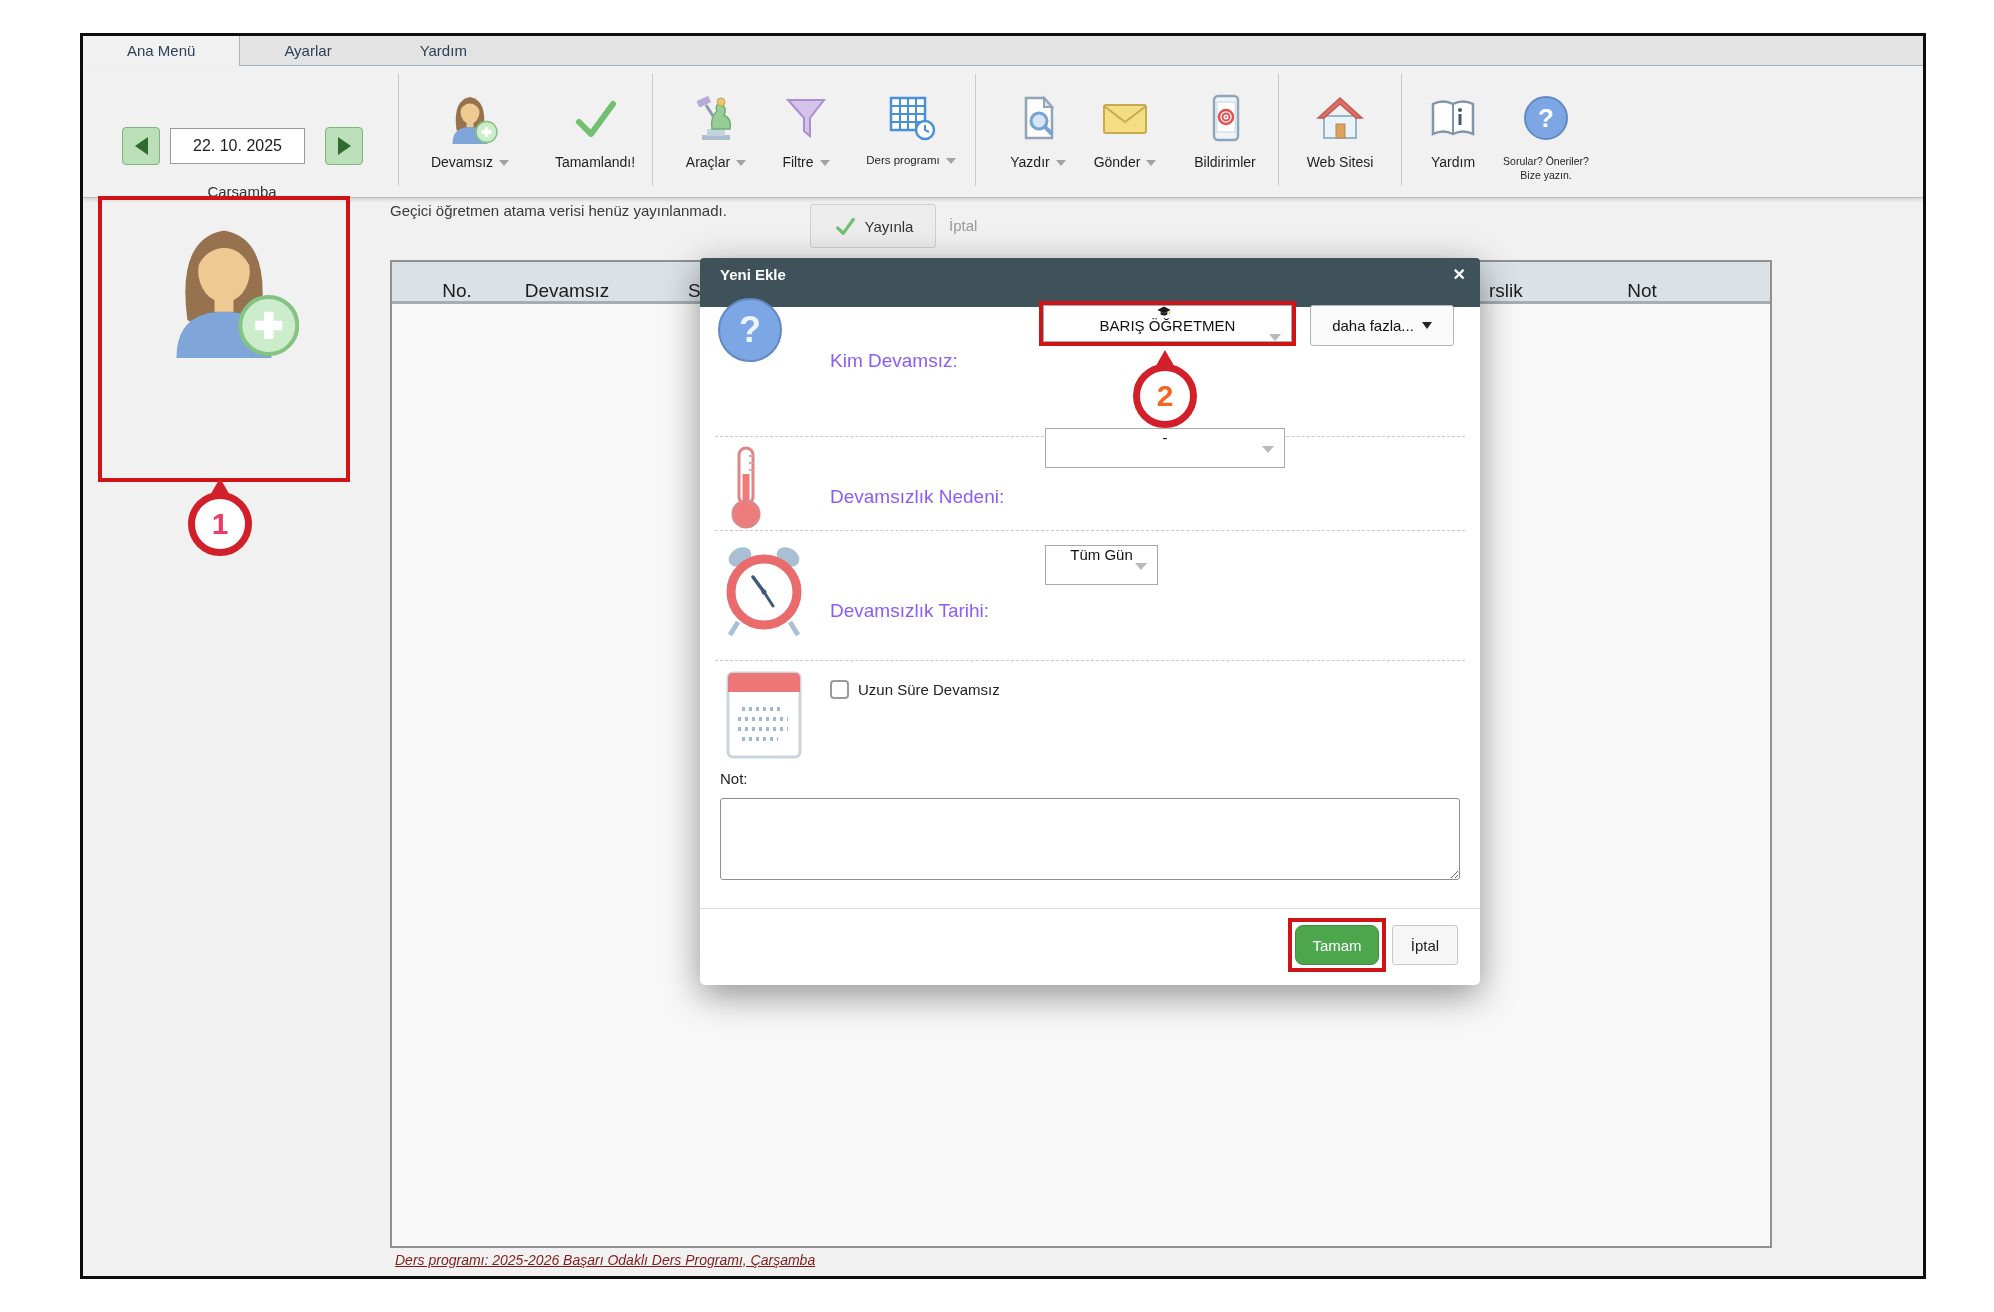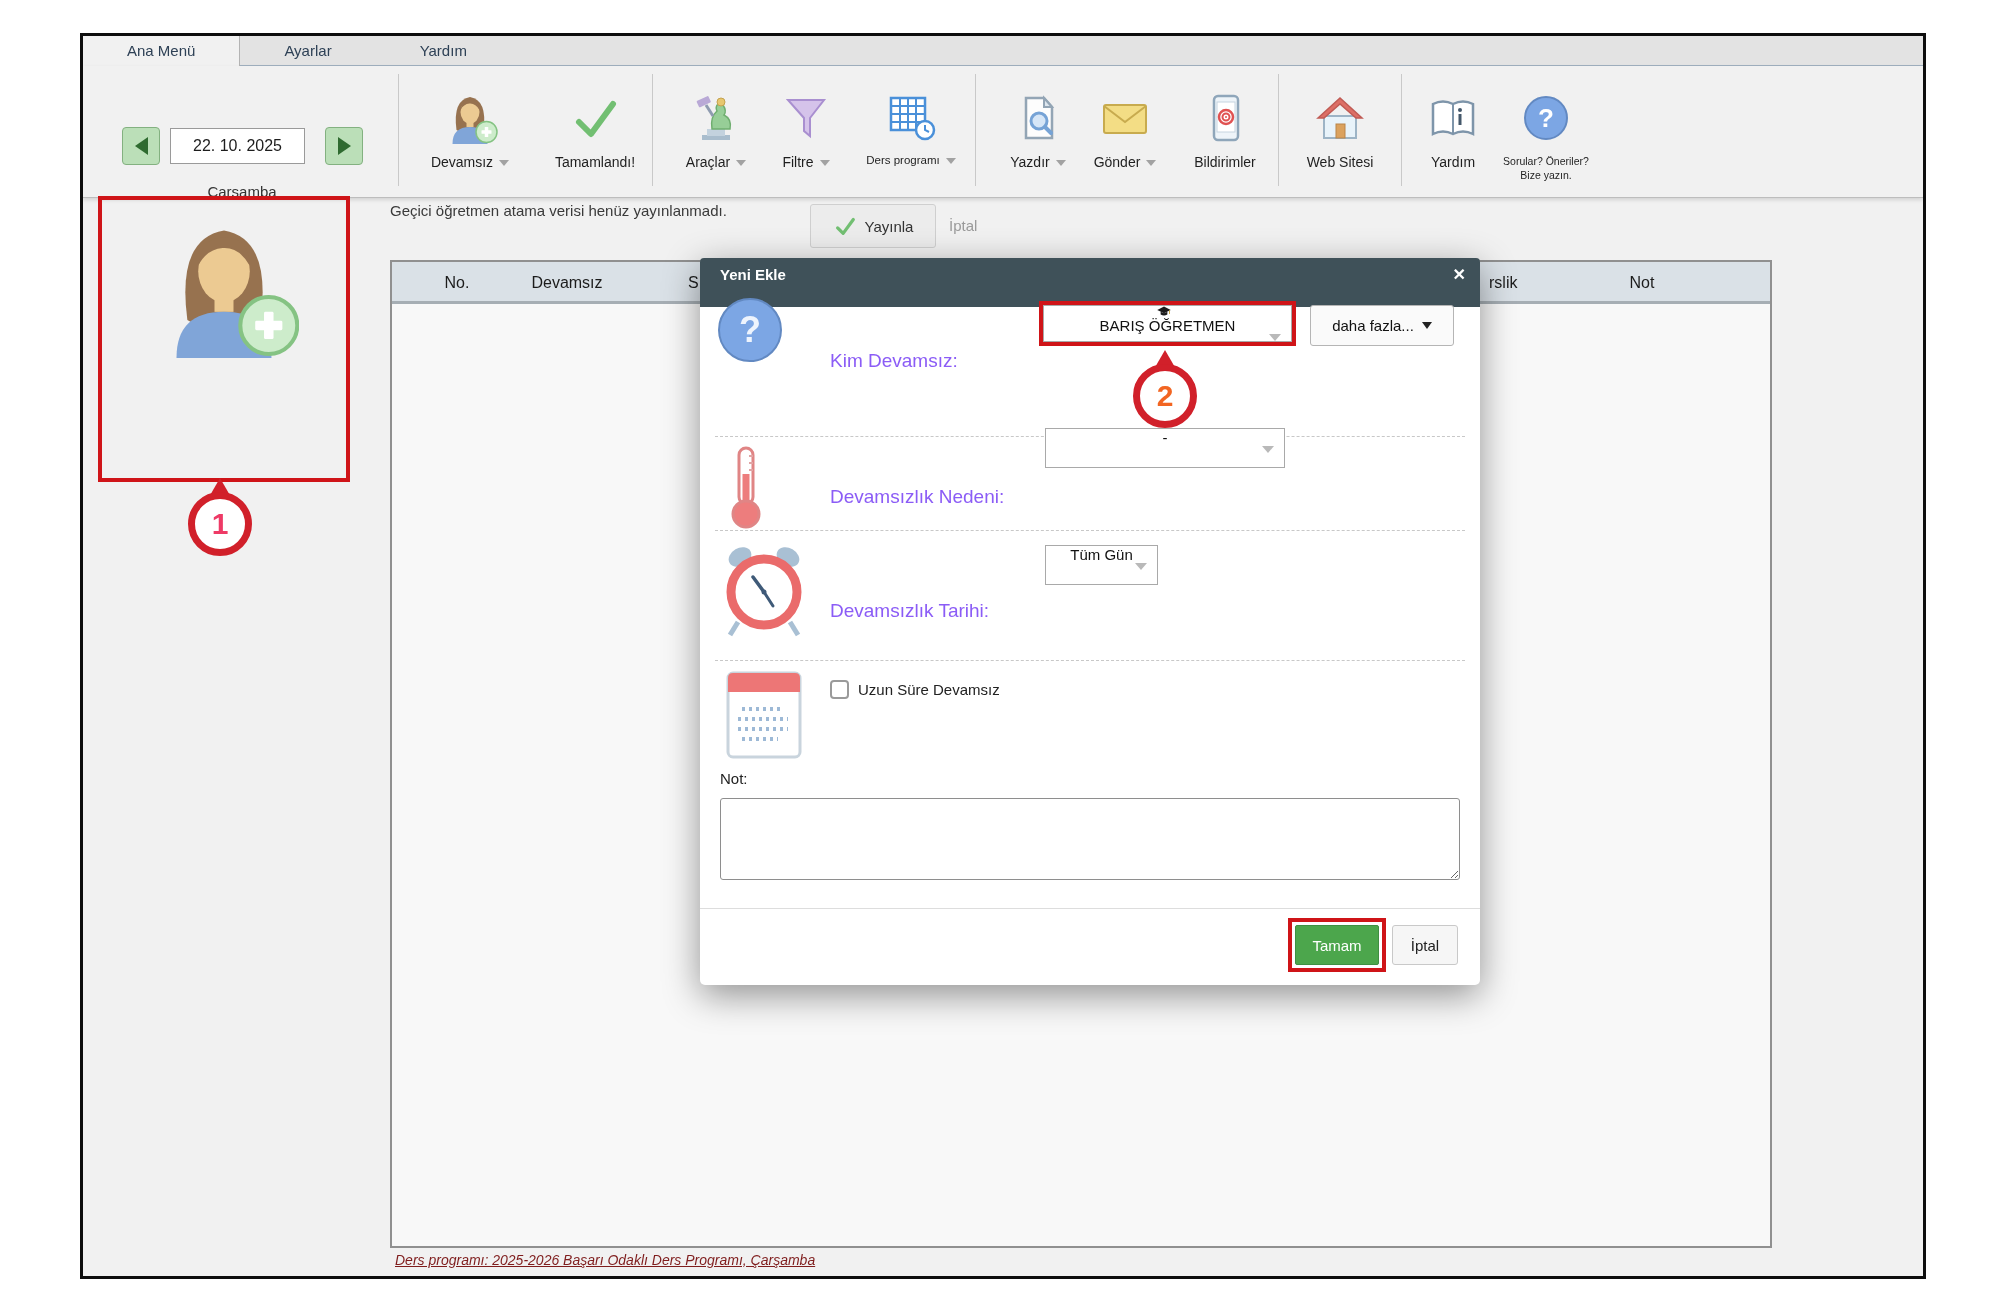--- a/index.html
+++ b/index.html
@@ -41,21 +41,21 @@
   .callout2 .circ{color:#f26522;}
 
   
   .info-msg{position:absolute;left:307px;top:166px;font-size:15px;color:#3a3a3a;}
   .publish-btn{position:absolute;left:727px;top:168px;width:126px;height:44px;background:#ececec;border:1px solid #cfcfcf;border-radius:3px;display:flex;align-items:center;justify-content:center;gap:8px;font-size:15px;color:#333;cursor:pointer;}
   .cancel-link{position:absolute;left:866px;top:181px;font-size:15px;color:#9a9a9a;cursor:pointer;}
 
   
   .table{position:absolute;left:307px;top:224px;width:1382px;height:988px;border:2px solid #909090;background:#f8f8f8;z-index:1;}
   .thead{position:absolute;left:0;top:0;right:0;height:42px;background:#dae1e7;border-bottom:3px solid #a6aeb4;}
-  .th{position:absolute;top:12px;font-size:16px;color:#1c1c1c;}
+  .th{position:absolute;top:18px;font-size:19px;color:#1c1c1c;}
   .footer-link{position:absolute;left:312px;top:1216px;font-size:14px;color:#7f1d1d;text-decoration:underline;cursor:pointer;z-index:2;font-style:italic;}
 
   
   .modal{position:absolute;left:617px;top:222px;width:780px;height:727px;background:#fff;border-radius:5px;box-shadow:0 10px 36px rgba(0,0,0,.42);z-index:20;}
   .modal-header{height:49px;background:#3f5159;border-radius:4px 4px 0 0;color:#fff;font-weight:bold;font-size:15px;line-height:33px;padding-left:20px;}
   .modal-close{position:absolute;right:14px;top:0;height:33px;line-height:33px;color:#fff;font-weight:bold;font-size:16px;cursor:pointer;}
   .modal-body{position:absolute;left:0;top:33px;right:0;bottom:0;}
   .dash{position:absolute;left:15px;right:15px;border-top:1px dashed #c8c8c8;}
   .flabel{position:absolute;font-size:19px;color:#8b5cf6;margin-top:35px;}
   .select{position:absolute;height:40px;background:#fff;border:1px solid #a9a9a9;display:flex;align-items:center;padding:0 10px;font-size:15px;color:#111;cursor:pointer;flex-direction:column;}
@@ -65,21 +65,21 @@
   .more-btn{position:absolute;left:610px;top:14px;width:144px;height:41px;background:#fafafa;border:1px solid #b5b5b5;border-radius:3px;display:flex;align-items:center;justify-content:center;gap:8px;font-size:15px;color:#111;cursor:pointer;}
   .more-btn .blk-arrow{width:0;height:0;border-left:5px solid transparent;border-right:5px solid transparent;border-top:7px solid #222;}
   .ficon{position:absolute;}
   .cbrow{position:absolute;left:130px;top:389px;display:flex;align-items:center;gap:9px;cursor:pointer;}
   .cbox{width:19px;height:19px;border:2px solid #9a9a9a;border-radius:4px;background:#fff;}
   .cblabel{font-size:15px;color:#222;}
   .note-label{position:absolute;left:20px;top:479px;font-size:15px;color:#222;}
   .note-ta{position:absolute;left:20px;top:507px;width:740px;height:82px;border:1px solid #8e8e8e;border-radius:3px;resize:both;font-family:"Liberation Sans",sans-serif;font-size:14px;padding:6px;}
   .mdivider{position:absolute;left:0;right:0;top:617px;border-top:1px solid #ddd;}
   .ok-redbox{position:absolute;left:588px;top:627px;border:4px solid #cf1418;padding:3px;z-index:2;}
-  .ok-btn{width:84px;height:40px;background:#4ca64c;border:1px solid #3f8f42;border-radius:2px;color:#fff;font-size:15px;display:flex;align-items:center;justify-content:center;cursor:pointer;}
+  .ok-btn{width:84px;height:40px;background:#4ca64c;border:1px solid #3f8f42;border-radius:8px;color:#fff;font-size:15px;display:flex;align-items:center;justify-content:center;cursor:pointer;}
   .mcancel-btn{position:absolute;left:692px;top:634px;width:66px;height:40px;background:#f6f6f6;border:1px solid #c9c9c9;border-radius:3px;font-size:15px;color:#222;display:flex;align-items:center;justify-content:center;cursor:pointer;}
   .qcircle{width:64px;height:64px;border-radius:50%;background:#7ca6e4;border:2px solid #6289c2;display:flex;align-items:center;justify-content:center;color:#eef4fd;font-size:36px;font-weight:bold;}
 </style>
 </head>
 <body>
 
 <div class="window">
 
   <div class="menubar">
     <div class="tab active">Ana Menü</div>

